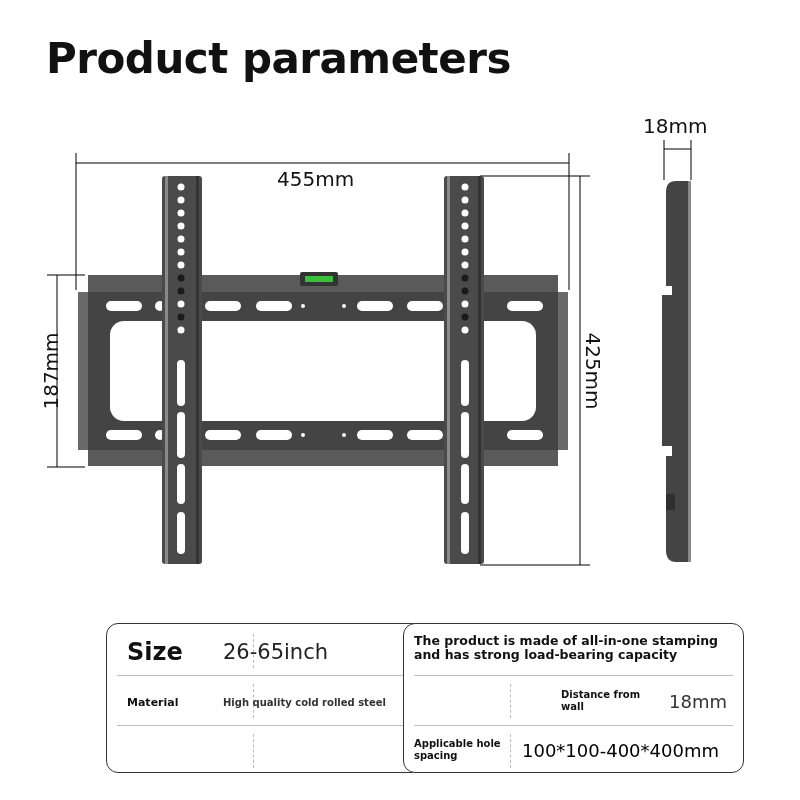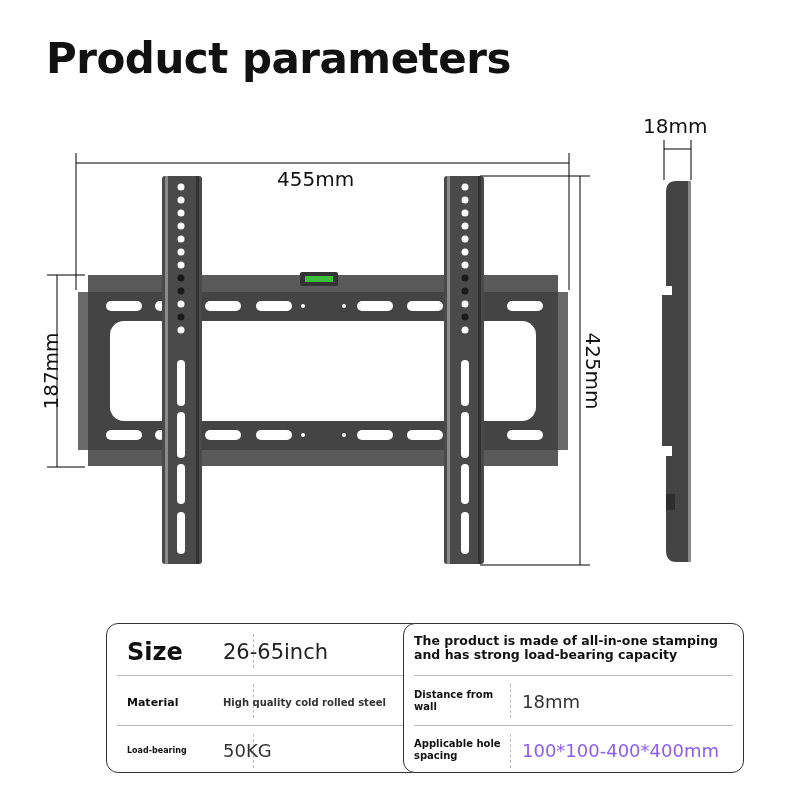--- a/index.html
+++ b/index.html
@@ -148,33 +148,29 @@
     <span class="val" style="font-size:21px; font-weight:normal; margin-left:4px; color:#222;">26-65inch</span>
   </div>
   <div class="sep" style="top:51px;"></div>
   <div class="vdash" style="left:146px; top:60px; height:34px;"></div>
   <div class="row" style="top:58px; height:40px;">
     <span class="lbl" style="font-size:11px; width:92px; padding-left:4px;">Material</span>
     <span class="val" style="font-size:10px; font-weight:bold; margin-left:4px; color:#333;">High quality cold rolled steel</span>
   </div>
   <div class="sep" style="top:101px;"></div>
   <div class="vdash" style="left:146px; top:110px; height:34px;"></div>
-  <div class="row" style="top:106px; height:40px;">
-    <span class="lbl" style="font-size:8px; width:92px; padding-left:4px;">Load-bearing</span>
-    <span class="val" style="font-size:18px; margin-left:4px; color:#333;">50KG</span>
-  </div>
 </div>
 
 <div class="card" style="left:403px; top:623px; width:341px; height:150px;">
   <div style="position:absolute; left:10px; top:10px; width:310px; font-size:12.5px; font-weight:bold; line-height:14px; color:#111;">The product is made of all-in-one stamping and has strong load-bearing capacity</div>
   <div class="sep" style="top:51px;"></div>
   <div class="vdash" style="left:106px; top:60px; height:34px;"></div>
-  <div class="row" style="top:57px; height:40px; left:10px;">
+  <div class="row" style="top:57px; height:40px; left:10px;justify-content:flex-end;">
     <span class="lbl" style="font-size:10px; width:92px; line-height:12px;">Distance from wall</span>
     <span class="val" style="font-size:18px; margin-left:16px; color:#333;">18mm</span>
   </div>
   <div class="sep" style="top:101px;"></div>
   <div class="vdash" style="left:106px; top:110px; height:34px;"></div>
   <div class="row" style="top:106px; height:40px; left:10px;">
     <span class="lbl" style="font-size:10px; width:92px; line-height:12px;">Applicable hole spacing</span>
-    <span class="val" style="font-size:18px; margin-left:16px; color:#8b5cf6;">100*100-400*400mm</span>
+    <span class="val" style="font-size:18px; margin-left:16px; color:#000000;">100*100-400*400mm</span>
   </div>
 </div>
 
 </body></html>

